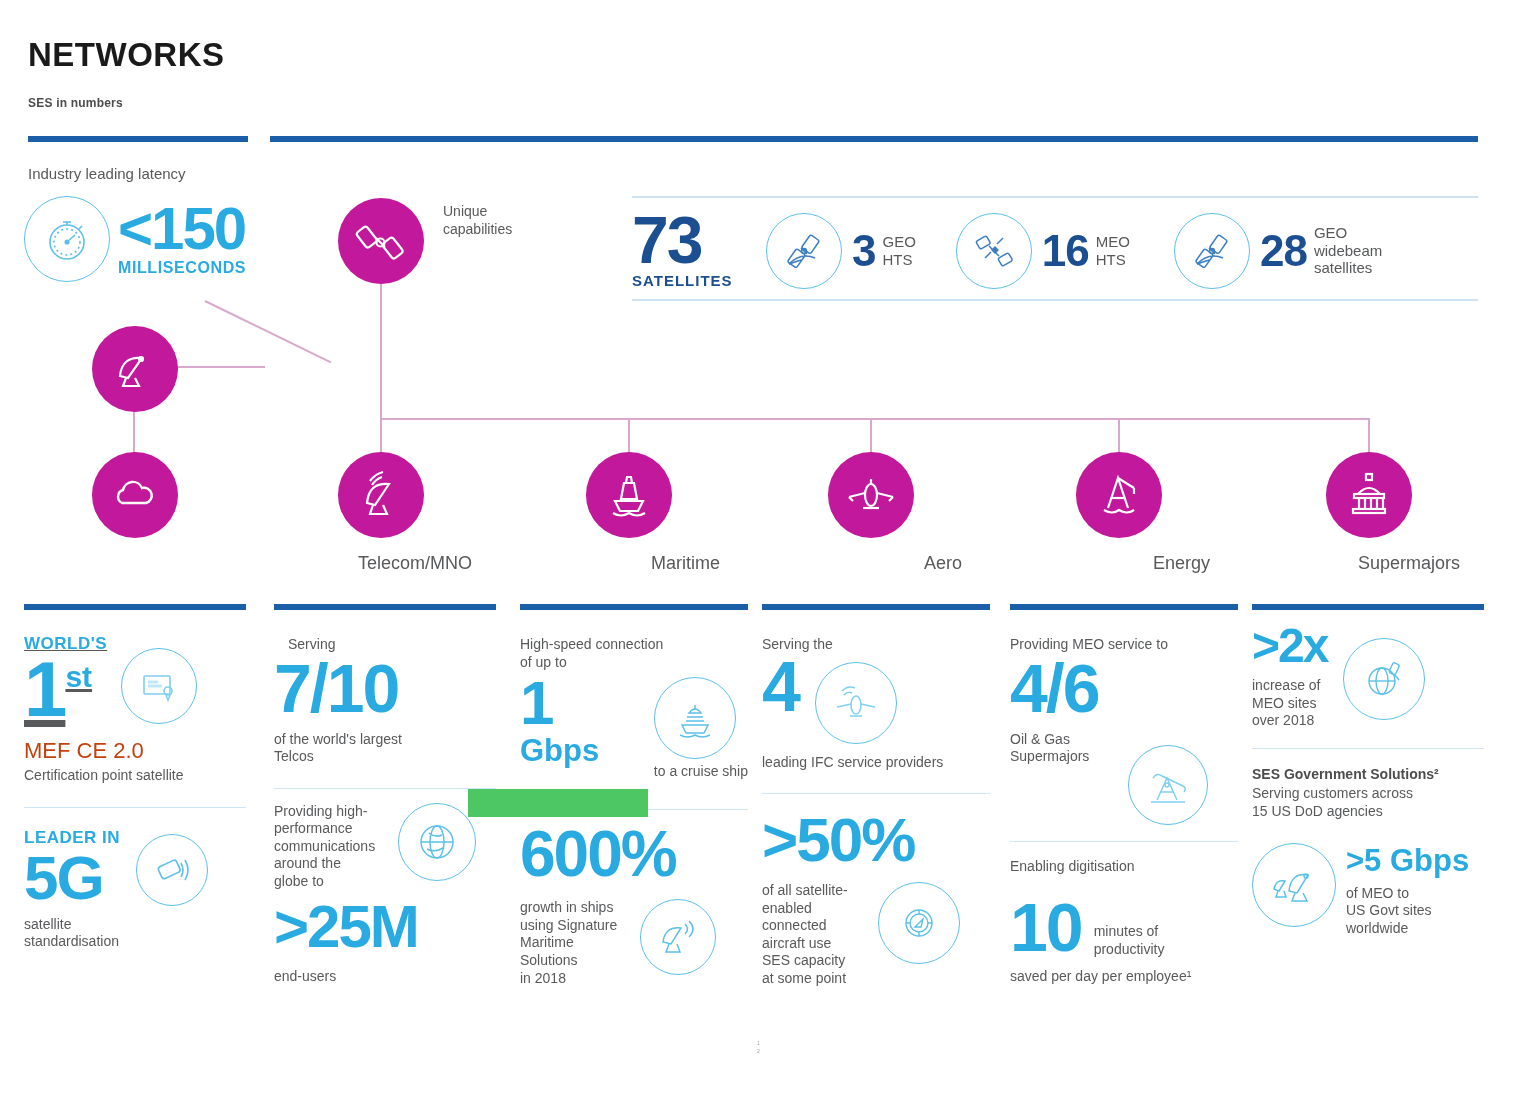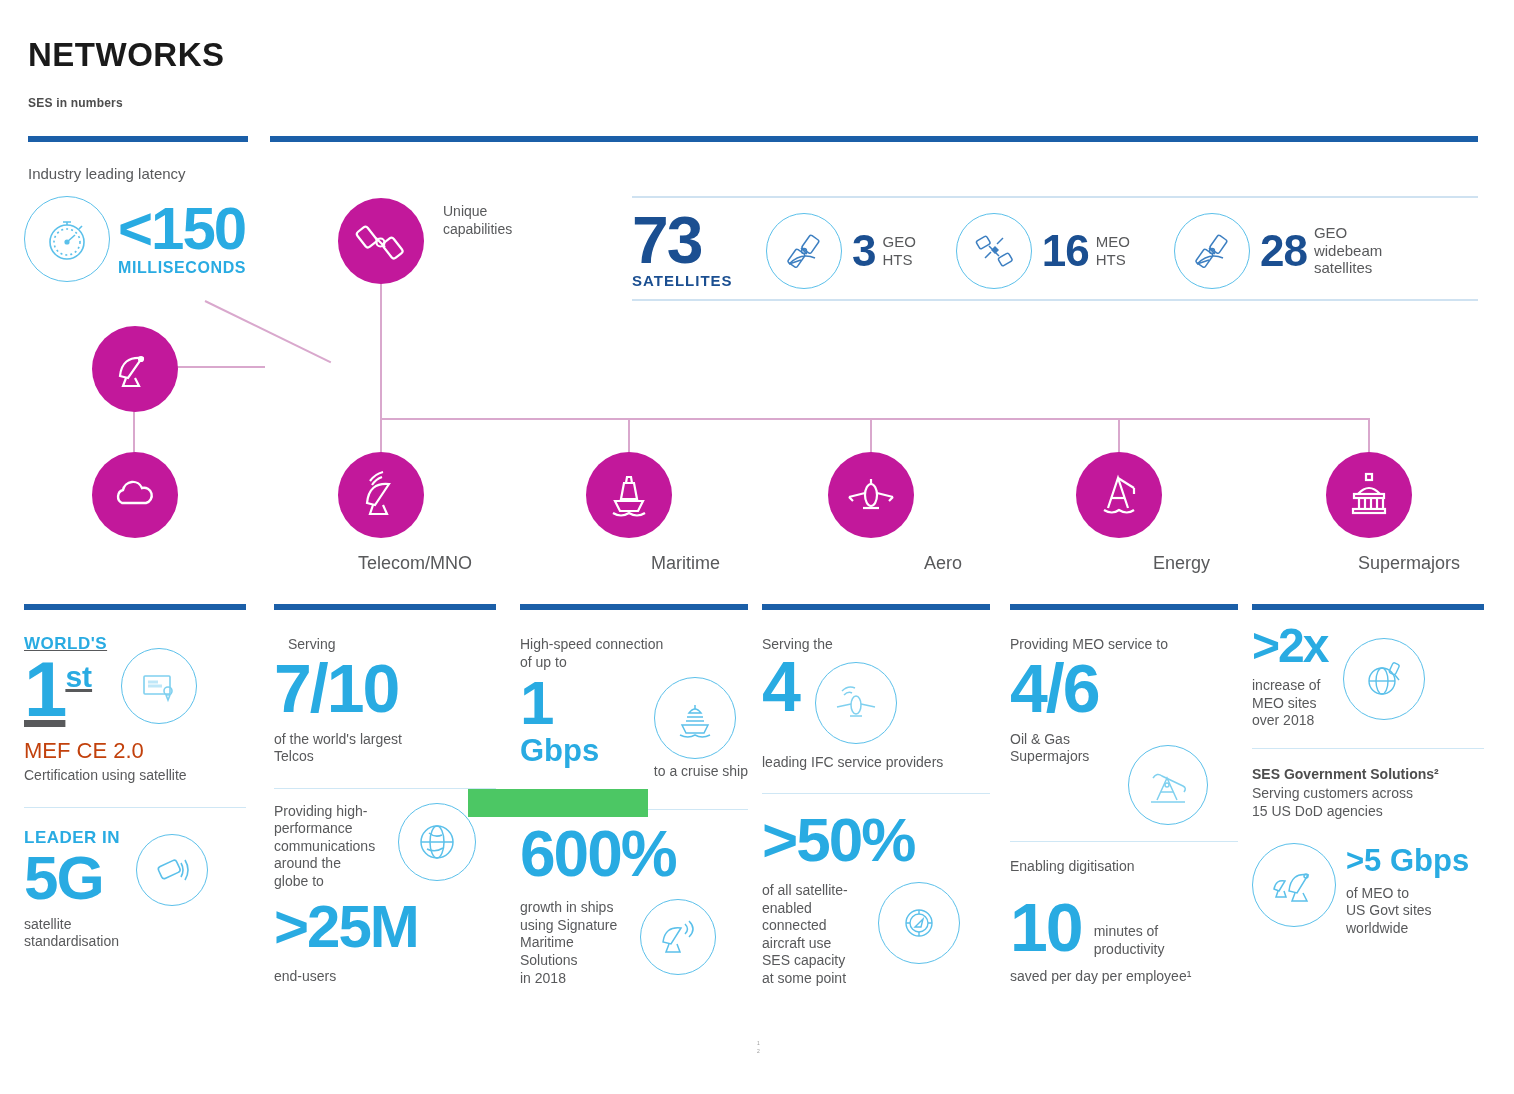--- a/index.html
+++ b/index.html
@@ -254,21 +254,21 @@
       <div class="circ" style="width:76px;height:76px;margin-left:14px;margin-top:14px;">
         <svg width="44" height="44" viewBox="0 0 44 44" fill="none" stroke="#7fd0ef" stroke-width="1.6">
           <rect x="7" y="12" width="26" height="18" rx="1"></rect>
           <path d="M11 18 h10 M11 22 h14" stroke="#bfe7f8" stroke-width="3"></path>
           <circle cx="31" cy="27" r="4"></circle>
             <path d="M29 31 l2 5 2 -5"></path>
         </svg>
       </div>
     </div>
     <div style="font-size:22px;color:#c2410c;margin-top:14px;">MEF CE 2.0</div>
-    <div class="desc" style="margin-top:3px;">Certification using satellite</div>
+    <div class="desc" style="margin-top:3px;">Certification point satellite</div>
 
     <div class="thin-sep" style="margin-top:22px;"></div>
 
     <div style="margin-top:18px;display:flex;align-items:flex-end;">
       <div>
         <div class="stat-sm" style="font-size:17px;letter-spacing:.5px;">LEADER IN</div>
         <div class="stat" style="font-size:62px;margin-top:2px;">5G</div>
       </div>
       <div class="circ" style="width:72px;height:72px;margin-left:16px;margin-top:8px;">
         <svg width="42" height="42" viewBox="0 0 42 42" fill="none" stroke="#5bc0ea" stroke-width="1.6">

